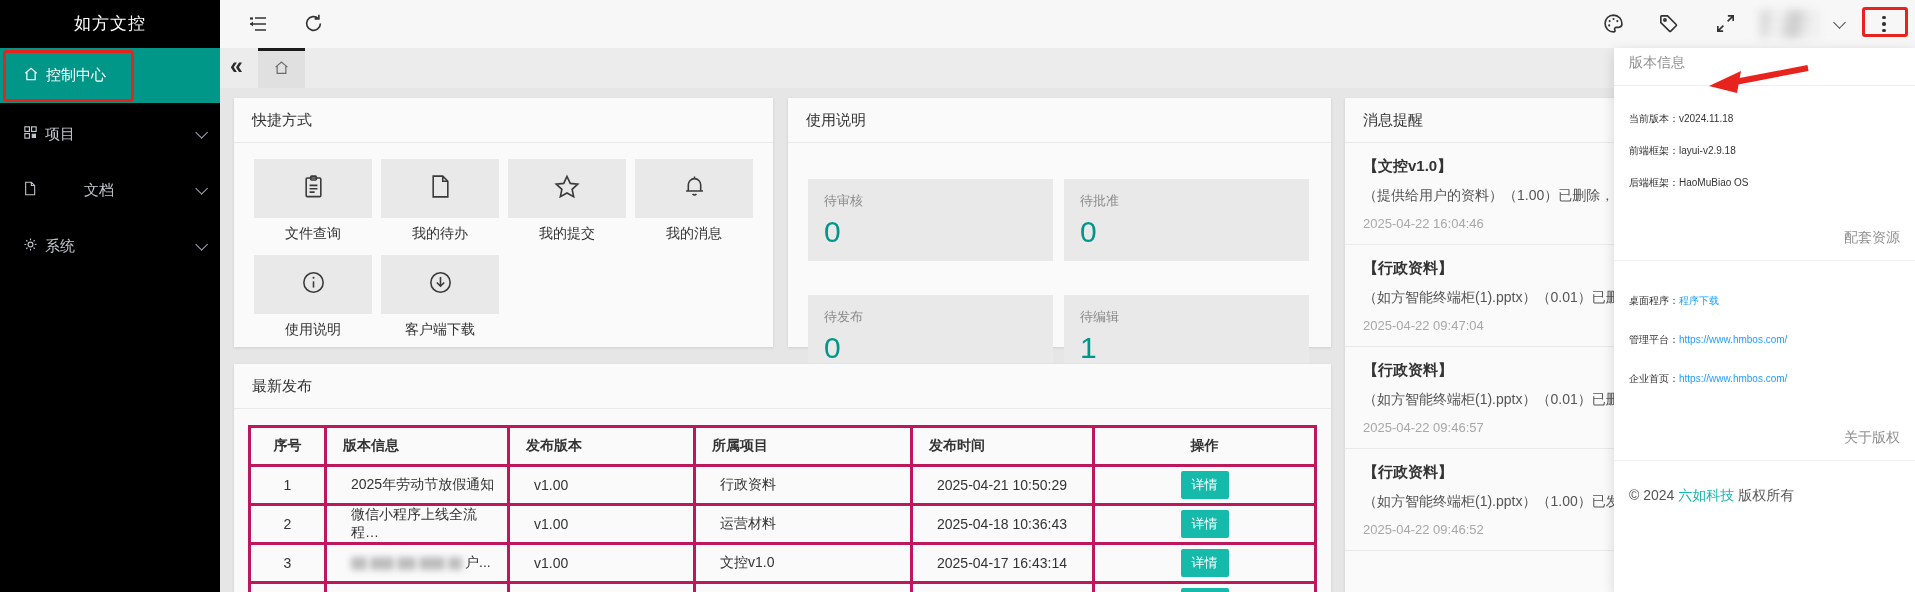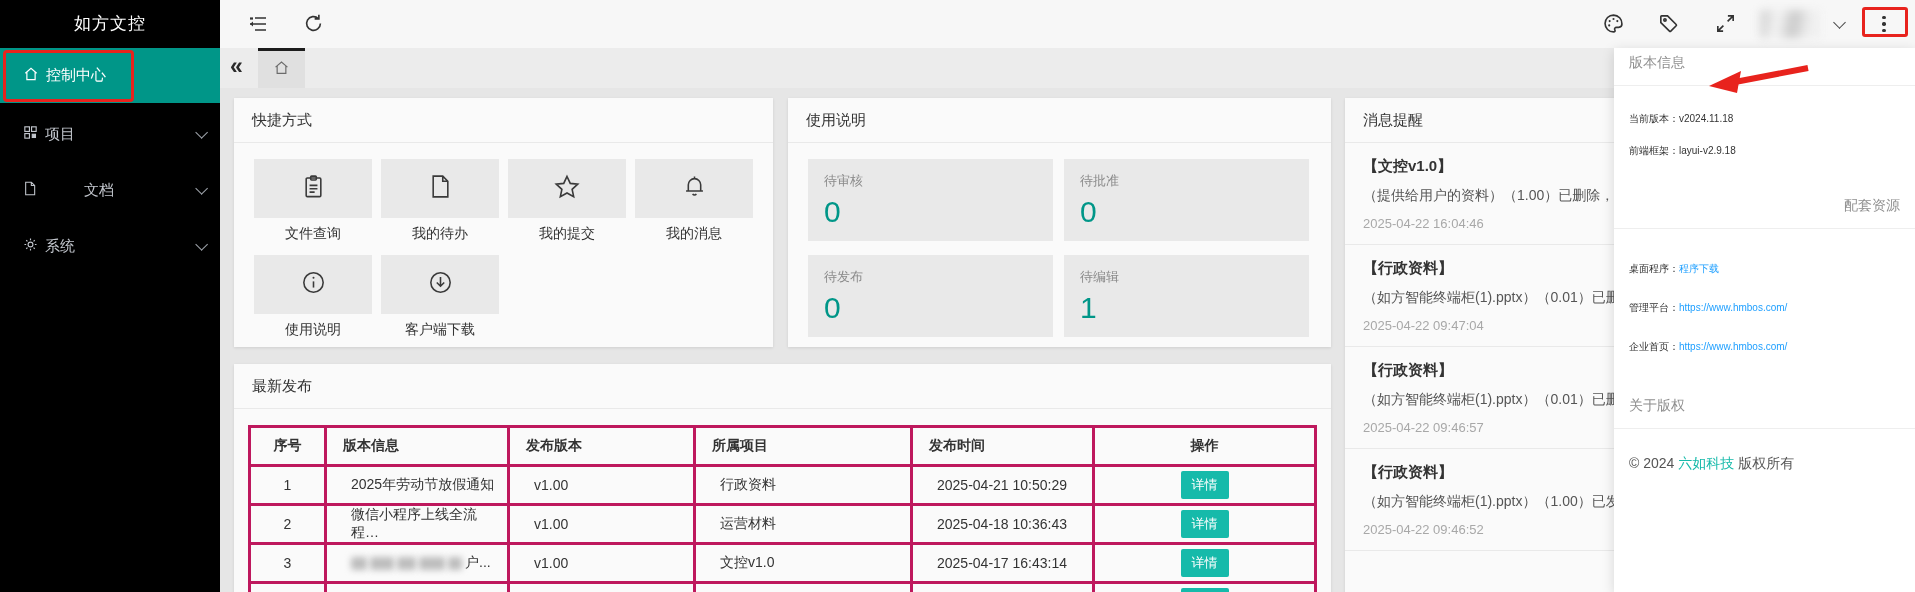--- a/index.html
+++ b/index.html
@@ -42,21 +42,21 @@
   .card-shortcuts { left:14px; top:10px; width:539px; height:249px; }
   .sc-body { padding:16px 18px 0 20px; }
   .sc-grid { display:grid; grid-template-columns:repeat(4,118px); gap:12px 9px; }
   .sc-tile { width:118px; cursor:pointer; text-align:center; }
   .sc-box { width:118px; height:59px; background:#e9e9e9; display:flex; align-items:center; justify-content:center; }
   .sc-box svg { stroke:#3a3a3a; fill:none; stroke-width:1.4; }
   .sc-lbl { margin-top:7px; font-size:14px; color:#333; }
 
   .card-todo { left:568px; top:10px; width:543px; height:249px; }
   .td-body { padding:16px 22px 0 20px; display:grid; grid-template-columns:245px 245px; gap:14px 11px; }
-  .td-tile { height:82px; background:#e9e9e9; padding:13px 0 0 16px; }
+  .td-tile { height:82px; background:#e9e9e9; padding:13px 0 0 16px;margin-top:20px; }
   .td-lbl { font-size:13px; color:#8a8a8a; }
   .td-num { margin-top:5px; font-size:30px; color:#009688; }
 
   .card-messages { left:1125px; top:10px; width:560px; height:600px; }
   .msg-item { padding:14px 18px 13px; border-bottom:1px solid #e9e9e9; cursor:pointer; }
   .msg-title { font-size:15px; font-weight:bold; color:#333; }
   .msg-body { margin-top:11px; font-size:14px; color:#555; white-space:nowrap; overflow:hidden; }
   .msg-time { margin-top:11px; font-size:13px; color:#a8a8a8; }
 
   .card-latest { left:14px; top:276px; width:1097px; height:400px; }
@@ -353,29 +353,30 @@
       </table>
     </div>
   </div>
 
   <div class="vpanel">
     <div class="vp-header">版本信息</div>
     <hr class="vp-hr">
     <div class="sec-gap"></div>
     <div class="vp-row"><span class="lab">当前版本：</span><span>v2024.11.18</span></div>
     <div class="vp-row"><span class="lab">前端框架：</span><span>layui-v2.9.18</span></div>
+    <div class="vp-row"><span class="lab">后端框架：</span><span>HaoMuBiao OS</span></div>
 
     <div class="vp-header" style="padding-top:21px;text-align:right;">配套资源</div>
     <hr class="vp-hr">
     <div class="sec-gap"></div>
     <div class="vp-row lg"><span class="lab">桌面程序：</span><span class="vp-link">程序下载</span></div>
     <div class="vp-row lg"><span class="lab">管理平台：</span><span class="vp-link">https://www.hmbos.com/</span></div>
     <div class="vp-row lg"><span class="lab">企业首页：</span><span class="vp-link">https://www.hmbos.com/</span></div>
 
-    <div class="vp-header" style="padding-top:18px;">关于版权</div>
+    <div class="vp-header" style="padding-top:18px;text-align:right;">关于版权</div>
     <hr class="vp-hr">
     <div class="vp-copy"><span>© 2024 </span><span class="vp-brand">六如科技</span><span> 版权所有</span></div>
   </div>
 
   <div class="anno anno-box" style="left:3px; top:50px; width:131px; height:52px; border-radius:4px;"></div>
   <div class="anno anno-box" style="left:1862px; top:7px; width:46px; height:30px; border-radius:3px;"></div>
   <svg class="anno" style="left:1703px; top:60px;" width="110" height="34" viewBox="0 0 110 34">
     <path d="M105 8 L32 22" stroke="#e8231d" stroke-width="6" fill="none"></path>
     <polygon points="6,26 38,11 34,33" fill="#e8231d"></polygon>
   </svg>

